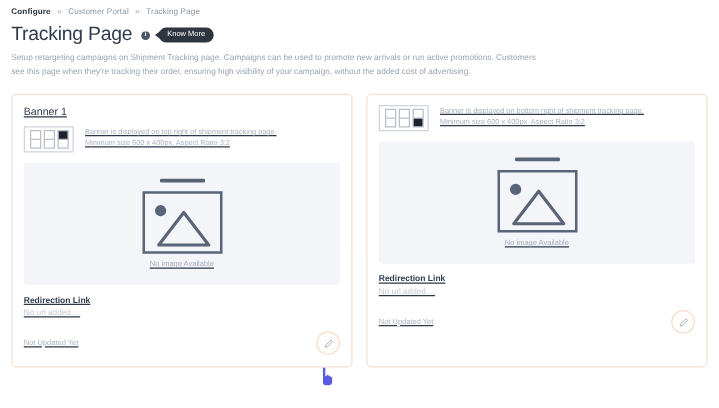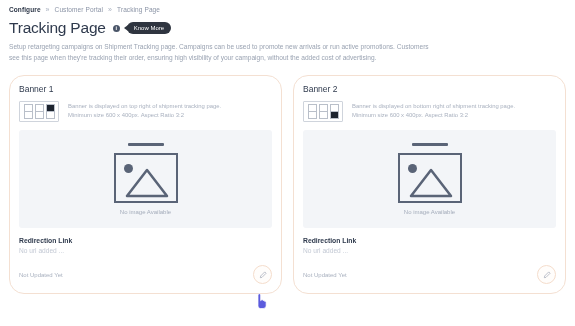--- a/index.html
+++ b/index.html
@@ -98,25 +98,26 @@
   
   .cards {
     display: flex;
     gap: 11px;
     padding: 12px 9px 0 9px;
     box-sizing: border-box;
   }
   .card {
     flex: 1;
     border: 1px solid #f4e0d2;
-    border-radius: 15px;
+    border-radius: 4px;
     background: #ffffff;
     padding: 8px 9px 9px 9px;
     box-sizing: border-box;
     position: relative;
+    text-decoration: underline;
   }
   .card-title {
     font-size: 8.5px;
     color: #2f3a4d;
     margin-bottom: 7px;
   }
 
   
   .meta-row {
     display: flex;
@@ -306,21 +307,20 @@
       <span class="foot-status">Not Updated Yet</span>
       <span class="edit-btn">
         <svg width="8" height="8" viewBox="0 0 16 16">
           <path d="M11.5 1.8l2.7 2.7-8.2 8.2-3.4.7.7-3.4z" fill="none" stroke="#9aa3b2" stroke-width="1.3" stroke-linejoin="round"></path>
         </svg>
       </span>
     </div>
   </div>
 
   <div class="card">
-    <div class="card-title">Banner 2</div>
 
     <div class="meta-row">
       <div class="layout-icon">
         <div class="li-col">
             <div class="li-half"></div>
             <div class="li-half"></div>
           </div>
         <div class="li-col">
             <div class="li-half"></div>
             <div class="li-half"></div>

